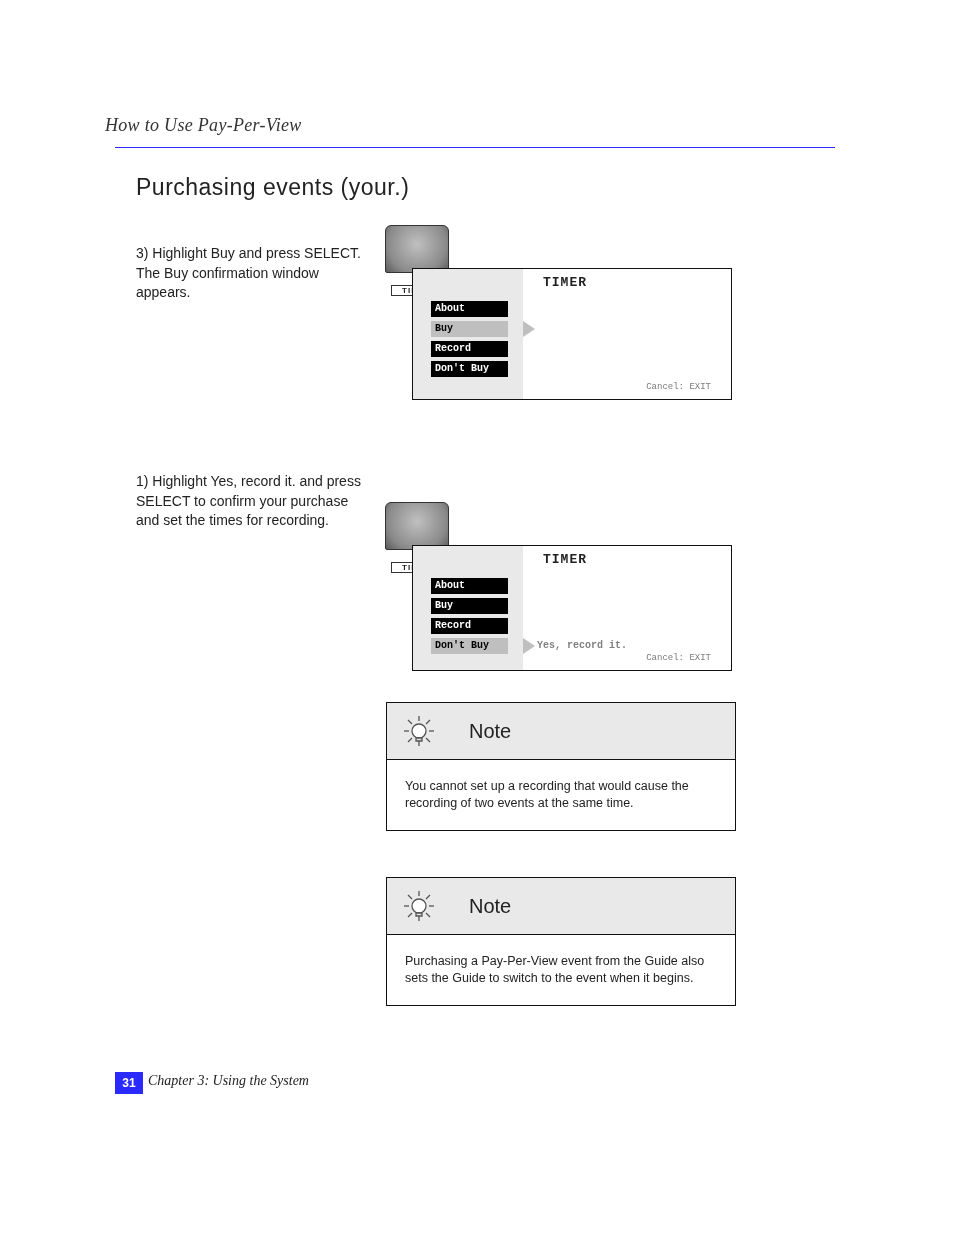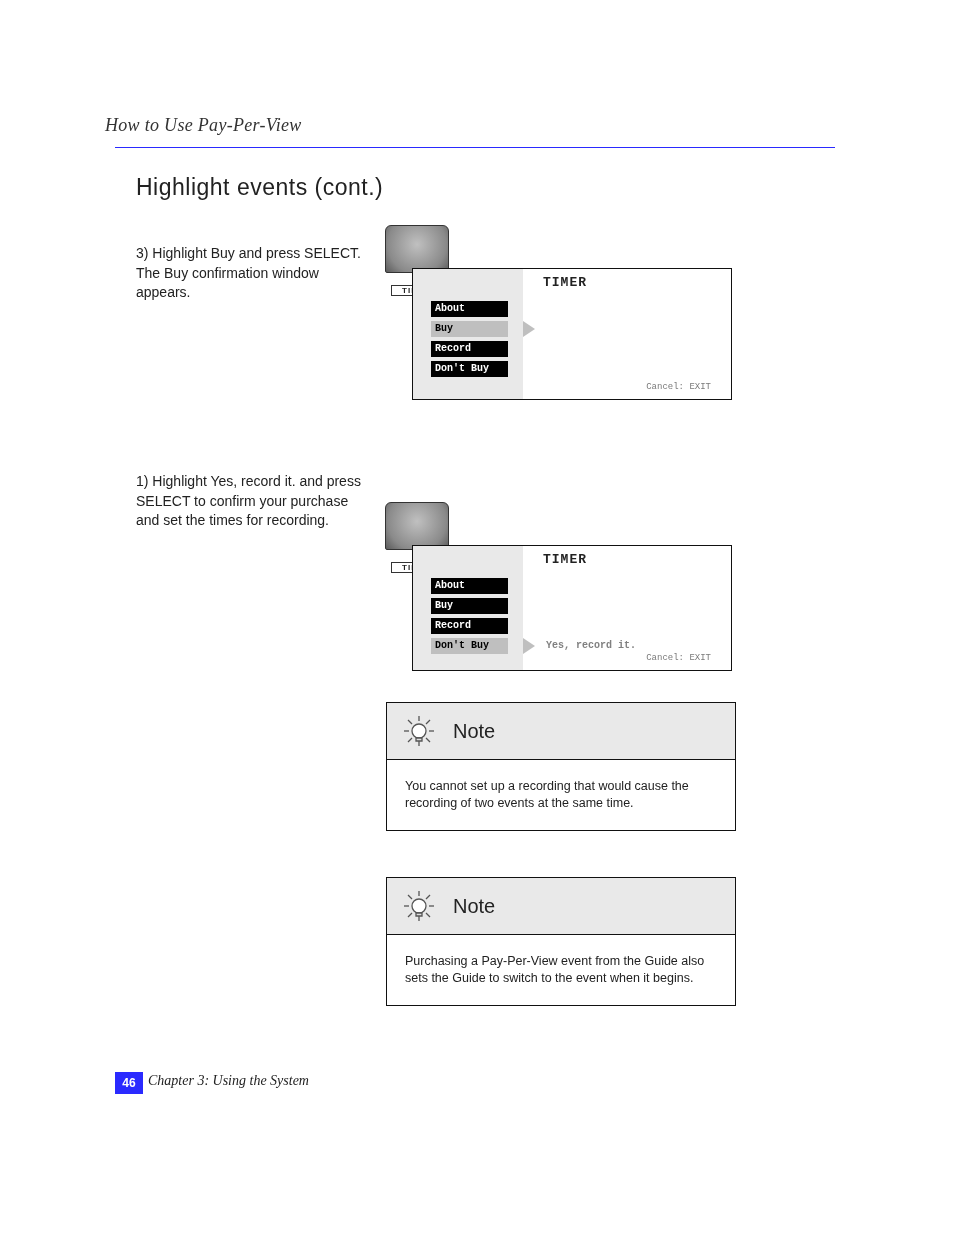--- a/index.html
+++ b/index.html
@@ -88,21 +88,21 @@
   }
   .row.selected .chev {
     display:block;
     position:absolute; left:92px; top:2px;
     width:0;height:0;
     border-top:8px solid transparent;
     border-bottom:8px solid transparent;
     border-left: 12px solid #bfbfbf;
   }
   .row .value {
-    margin-left: 38px;
+    margin-left: 29px;
     font-family: "Courier New", monospace;
     font-size: 10px;
     font-weight: 700;
   }
   .row .value.gr { color:#808080; }
   .panel .hint {
     position:absolute; right:20px; bottom:6px;
     font-family: "Courier New", monospace;
     font-size:9px; color:#7a7a7a;
   }
@@ -121,21 +121,21 @@
     position:absolute;bottom:-11px;left:6px;width:52px;
     background:#fff;border:1px solid #333;font-size:8px;font-weight:700;
     text-align:center;letter-spacing:1px;
   }
 
   .note {
     position:absolute; left:386px; width:350px;
     border:1px solid #111; background:#fff;
   }
   .note .head {
-    display:flex; align-items:center; gap:16px;
+    display:flex; align-items:center; gap:32px;
     background:#e9e9e9; padding:10px 14px;
     border-bottom:1px solid #111;
     font-size:20px; font-weight:500;
   }
   .note .body {
     padding:18px 18px 18px 18px;
     font-size:12.5px; line-height:1.35;
   }
   .note-1 { top:702px; }
   .note-2 { top:877px; }
@@ -154,21 +154,21 @@
     font-size:14px;font-style:italic;
     font-family: Georgia, 'Times New Roman', Times, serif;
   }
 </style>
 </head>
 <body>
 
 <div class="running-title-line">How to Use Pay-Per-View</div>
 <div class="page-top-rule"></div>
 
-<div class="section-title">Highlight events (cont.)</div>
+<div class="section-title">Purchasing events (your.)</div>
 
 <div class="left-col step3">3) Highlight Buy and press SELECT. The Buy confirmation window appears.</div>
 <div class="left-col step4">1) Highlight Yes, record it. and press SELECT to confirm your purchase and set the times for recording.</div>
 
 <div class="timer-icon p1">
   <div class="timer-box"></div>
   <div class="timer-label">TIMER</div>
 </div>
 
 <div class="panel panel-1">
@@ -264,14 +264,14 @@
         <line x1="7" y1="29" x2="11" y2="25"></line>
         <line x1="25" y1="11" x2="29" y2="7"></line>
       </g>
         </svg>
     </span>
     <span>Note</span>
   </div>
   <div class="body">Purchasing a Pay-Per-View event from the Guide also sets the Guide to switch to the event when it begins.</div>
 </div>
 
-<div class="page-num">46</div>
+<div class="page-num">31</div>
 <div class="running-bottom">Chapter 3: Using the System</div>
 
 </body></html>

